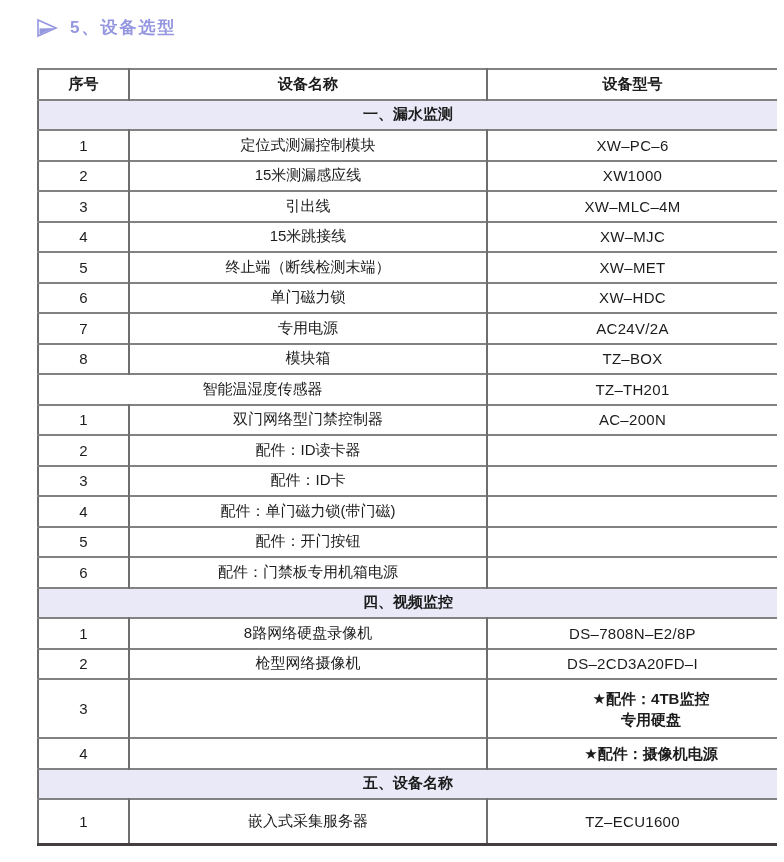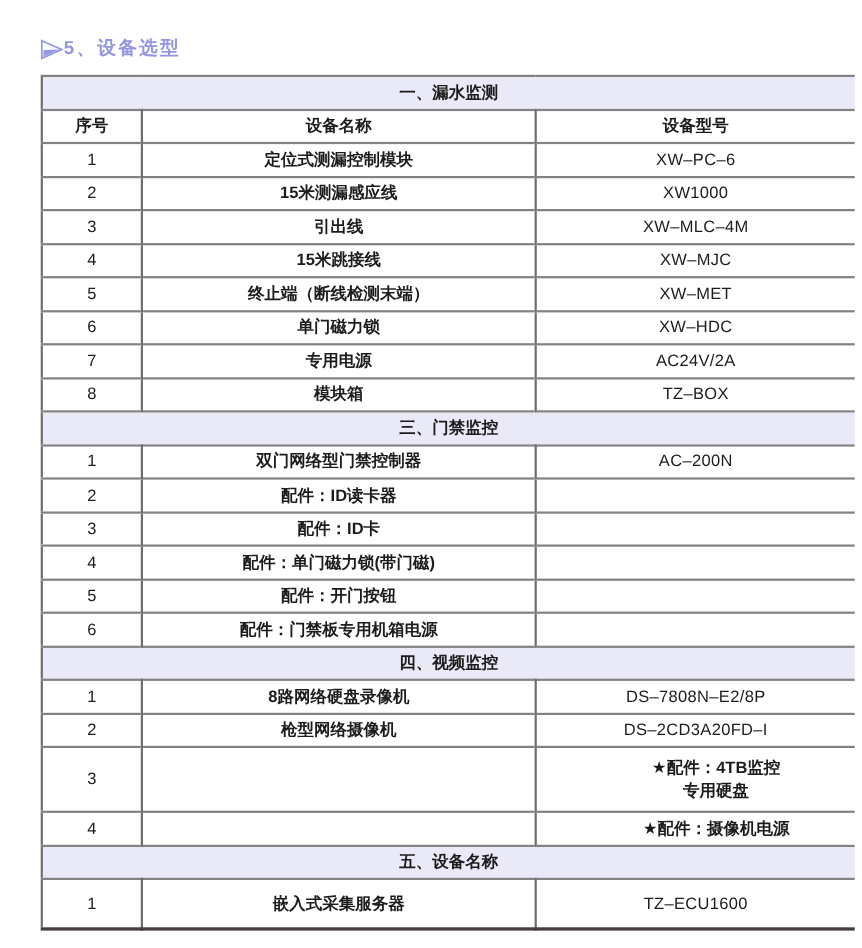--- a/index.html
+++ b/index.html
@@ -5,23 +5,24 @@
   html, body { margin: 0; padding: 0; }
   body {
     width: 784px; height: 862px;
     background: #ffffff;
     font-family: "Liberation Sans", "DejaVu Sans", sans-serif;
     position: relative;
     overflow: hidden;
   }
   .doc-title {
     position: absolute;
-    left: 36px; top: 32px;
+    left: 36px; top: 16px;
     display: flex;
-    align-items: flex-end;
+    align-items: center;
+    gap: 12px;
     color: #9496e0;
     font-weight: bold;
     font-size: 17px;
     letter-spacing: 2px;
   }
   .arrow-icon { display: inline-block; width: 22px; height: 20px; }
   table.spec {
     position: absolute;
     left: 37px; top: 68px;
     width: 739px;
@@ -40,21 +41,21 @@
     color: #1c1c1c;
     overflow: hidden;
   }
   table.spec th { font-weight: bold; }
   .c1, .c2 { border-right: 2px solid #6e6e6e; }
   td.section {
     background: #e9e9f8;
     font-weight: bold;
     height: 28.5px;
   }
-  td.name { font-weight: bold; }
+  td.name { font-weight: normal; }
   td.num  { font-weight: normal; }
   td.model { font-weight: normal; letter-spacing: 0.3px; }
   td.model.cjk {
     font-weight: bold;
     white-space: pre-line;
     line-height: 1.4;
     letter-spacing: 0;
     padding-left: 41px;
   }
   tr.tall td { height: 57px; }
@@ -75,28 +76,28 @@
 
 <table class="spec">
   <colgroup>
     <col style="width:91px">
       <col style="width:358px">
       <col style="width:290px">
   </colgroup>
 
   <tbody>
       <tr>
-    <td class="section" colspan="3">一、漏水监测</td>
-  </tr>
-
-  <tr>
     <th class="c1">序号</th>
     <th class="c2">设备名称</th>
     <th>设备型号</th>
   </tr>
+
+  <tr>
+    <td class="section" colspan="3">一、漏水监测</td>
+  </tr>
   <tr>
     <td class="c1 num">1</td>
     <td class="c2 name">定位式测漏控制模块</td>
     <td class="model">XW–PC–6</td>
   </tr>
   <tr>
     <td class="c1 num">2</td>
     <td class="c2 name">15米测漏感应线</td>
     <td class="model">XW1000</td>
   </tr>
@@ -124,24 +125,25 @@
     <td class="c1 num">7</td>
     <td class="c2 name">专用电源</td>
     <td class="model">AC24V/2A</td>
   </tr>
   <tr>
     <td class="c1 num">8</td>
     <td class="c2 name">模块箱</td>
     <td class="model">TZ–BOX</td>
   </tr>
 
-
-  <tr>
-    <td class="section" colspan="3">三、门禁监控</td>
-  </tr>
+  <tr>
+    <td class="c2 name" colspan="2">智能温湿度传感器</td>
+    <td class="model">TZ–TH201</td>
+  </tr>
+
   <tr>
     <td class="c1 num">1</td>
     <td class="c2 name">双门网络型门禁控制器</td>
     <td class="model">AC–200N</td>
   </tr>
   <tr>
     <td class="c1 num">2</td>
     <td class="c2 name">配件：ID读卡器</td>
     <td class="model"></td>
   </tr>

